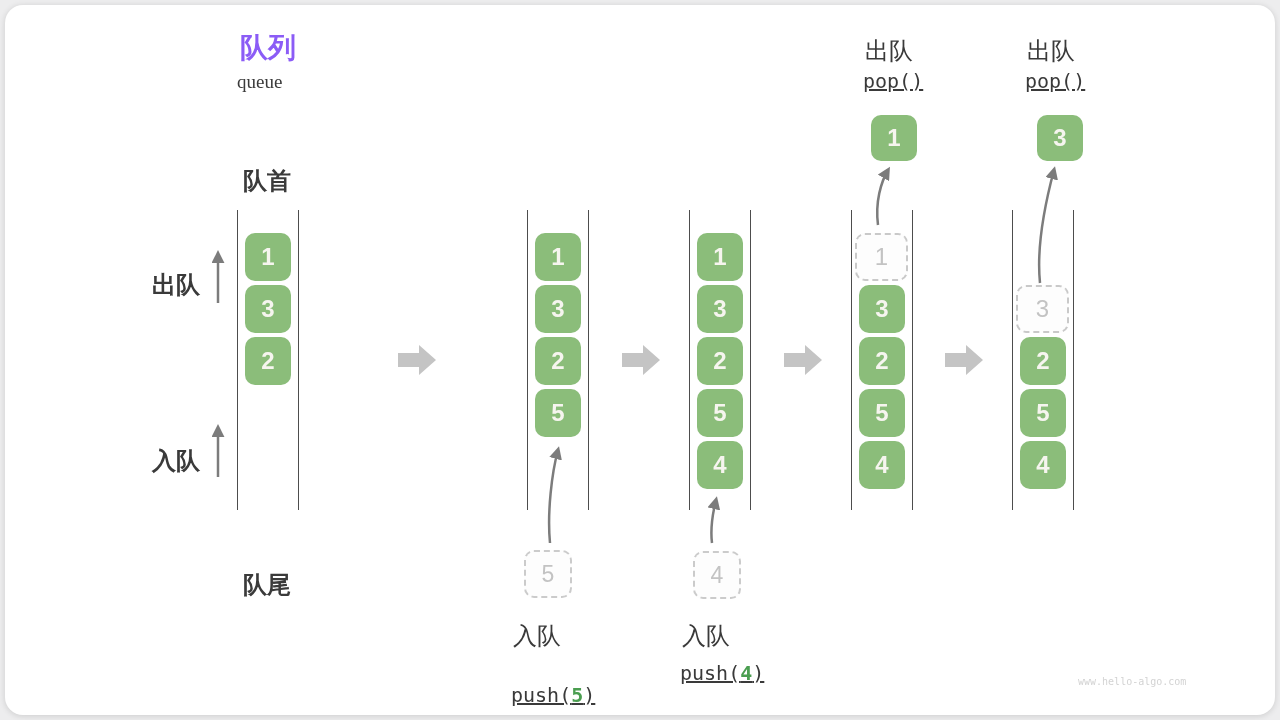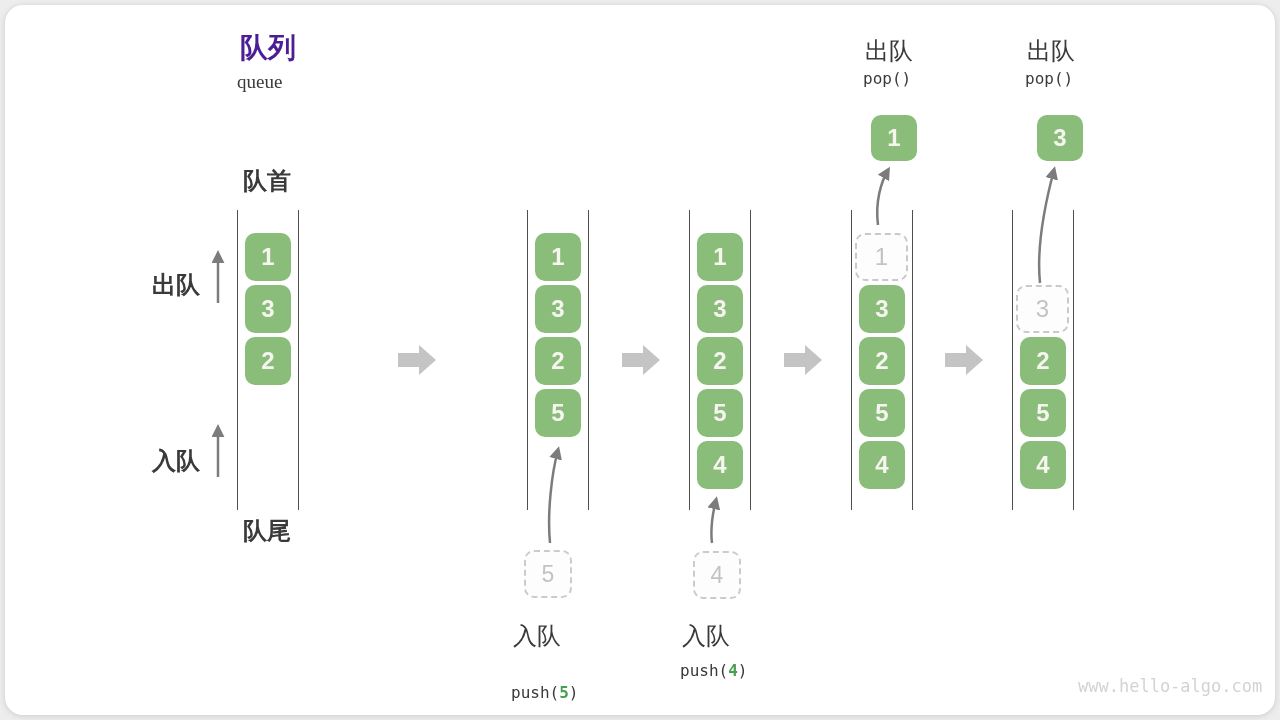--- a/index.html
+++ b/index.html
@@ -27,25 +27,25 @@
                  background:#fdfdfd; color:#c3c3c3; font-size:23px;
                  display:flex; align-items:center; justify-content:center; }
   .popped { position:absolute; width:46px; height:46px; border-radius:10px;
             background:#8BBD7A; color:#f6f5ef; font-size:24px; font-weight:bold;
             display:flex; align-items:center; justify-content:center; }
 
   
   .t { position:absolute; white-space:nowrap; color:#3a3a3a; }
   .zh-bold { font-size:24px; font-weight:bold;margin-top:7px; }
   .zh { font-size:24px; }
-  .code { font-family:"DejaVu Sans Mono", monospace; font-size:16px; }
+  .code { font-family:"DejaVu Sans Mono", monospace; font-size:20px;text-decoration:underline; }
   .arg { color:#4A9E50; font-weight:bold; }
-  .title-zh { font-size:28px; font-weight:bold; color:#4c1d95; }
+  .title-zh { font-size:28px; font-weight:bold; color:#8b5cf6; }
   .title-en { font-family:Liberation Serif, serif; font-size:19px; }
-  .watermark { font-family:"DejaVu Sans Mono", monospace; font-size:17px; color:#d3d3d3; }
+  .watermark { font-family:"DejaVu Sans Mono", monospace; font-size:10px; color:#d3d3d3; }
 </style>
 </head>
 <body>
 
 <div class="canvas">
   <div class="card"></div>
 
   <svg class="overlay" width="1280" height="720">
     <defs>
       <marker id="ah" viewBox="0 0 10 10" refX="7" refY="5" markerWidth="5.2" markerHeight="5.2" orient="auto-start-reverse">
@@ -66,21 +66,21 @@
     <path d="M878,225 C875,202 881,182 888,170" fill="none" stroke="#7c7c7c" stroke-width="2.5" marker-end="url(#ah)"></path>
     <path d="M1040,283 C1036,244 1046,200 1054,170" fill="none" stroke="#7c7c7c" stroke-width="2.5" marker-end="url(#ah)"></path>
   </svg>
 
   <div class="t title-zh" style="left:240px; top:29px">队列</div>
   <div class="t title-en" style="left:237px; top:71px">queue</div>
 
   <div class="t zh-bold" style="left:243px; top:158px">队首</div>
   <div class="t zh-bold" style="left:152px; top:262px">出队</div>
   <div class="t zh-bold" style="left:152px; top:438px">入队</div>
-  <div class="t zh-bold" style="left:243px; top:508px">队尾</div>
+  <div class="t zh-bold" style="left:243px; top:562px">队尾</div>
 
   <div class="col" style="left:237px">
     <div class="qbox slot0">1</div>
     <div class="qbox slot1">3</div>
     <div class="qbox slot2">2</div>
   </div>
 
   <div class="col" style="left:527px">
     <div class="qbox slot0">1</div>
     <div class="qbox slot1">3</div>

